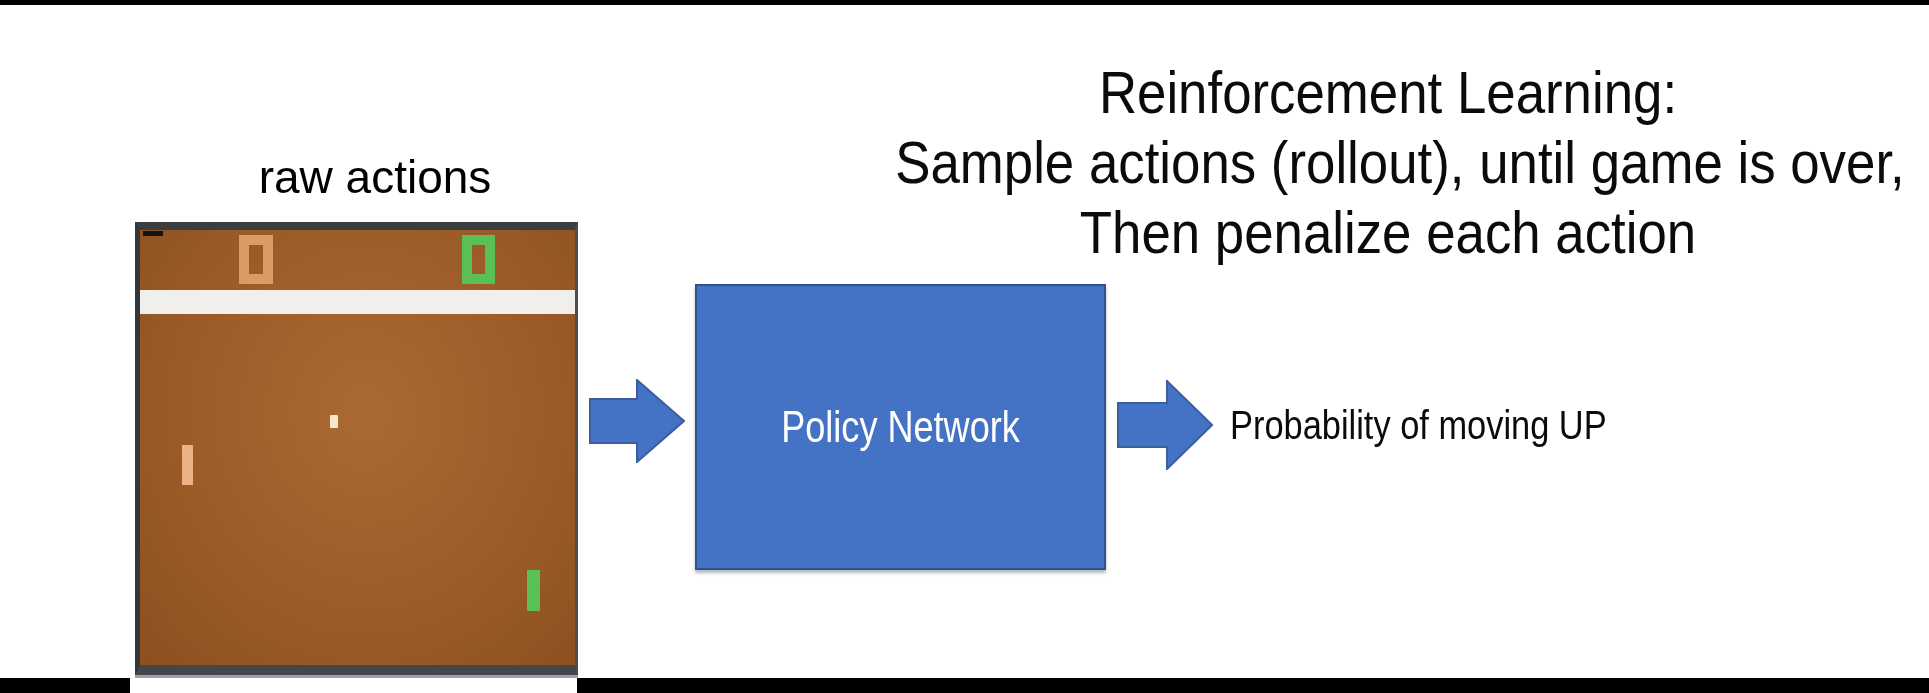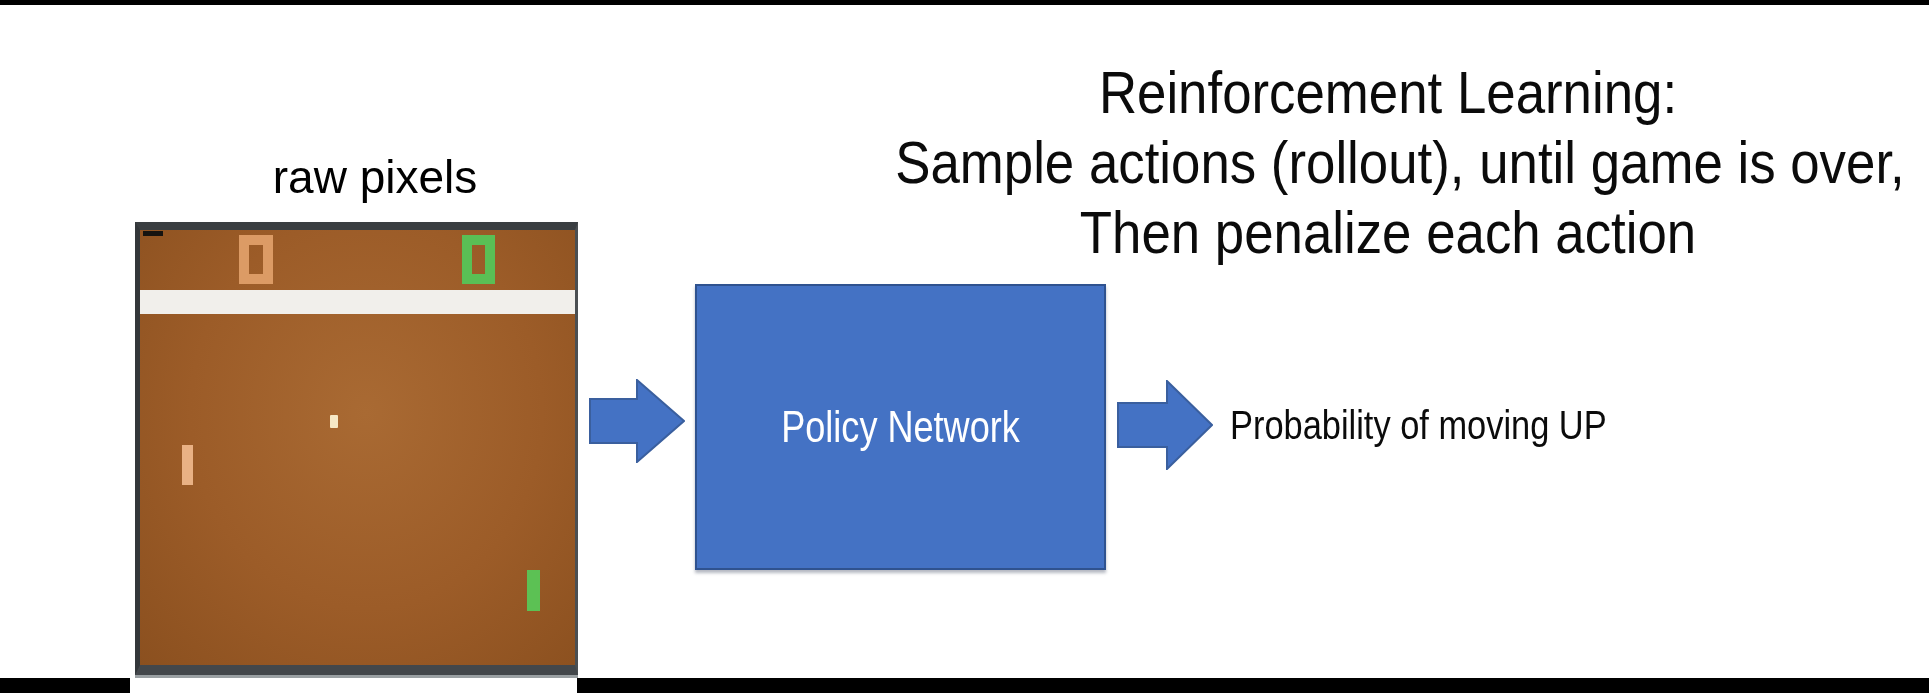--- a/index.html
+++ b/index.html
@@ -86,21 +86,21 @@
 <div class="abs top-bar"></div>
 <div class="abs bottom-bar-left"></div>
 <div class="abs bottom-bar-right"></div>
 
 <div class="abs title-block">
   <div>Reinforcement Learning:</div>
   <div>Sample actions (rollout), until game is over,</div>
   <div>Then penalize each action</div>
 </div>
 
-<div class="abs raw-pixels-label">raw pixels</div>
+<div class="abs raw-pixels-label">raw actions</div>
 
 <div class="abs game">
   <div class="abs tick"></div>
   <div class="abs digit digit-left" title=""></div>
   <div class="abs digit digit-right"></div>
   <div class="abs divider"></div>
   <div class="abs ball"></div>
   <div class="abs paddle-left"></div>
   <div class="abs paddle-right"></div>
 </div>

